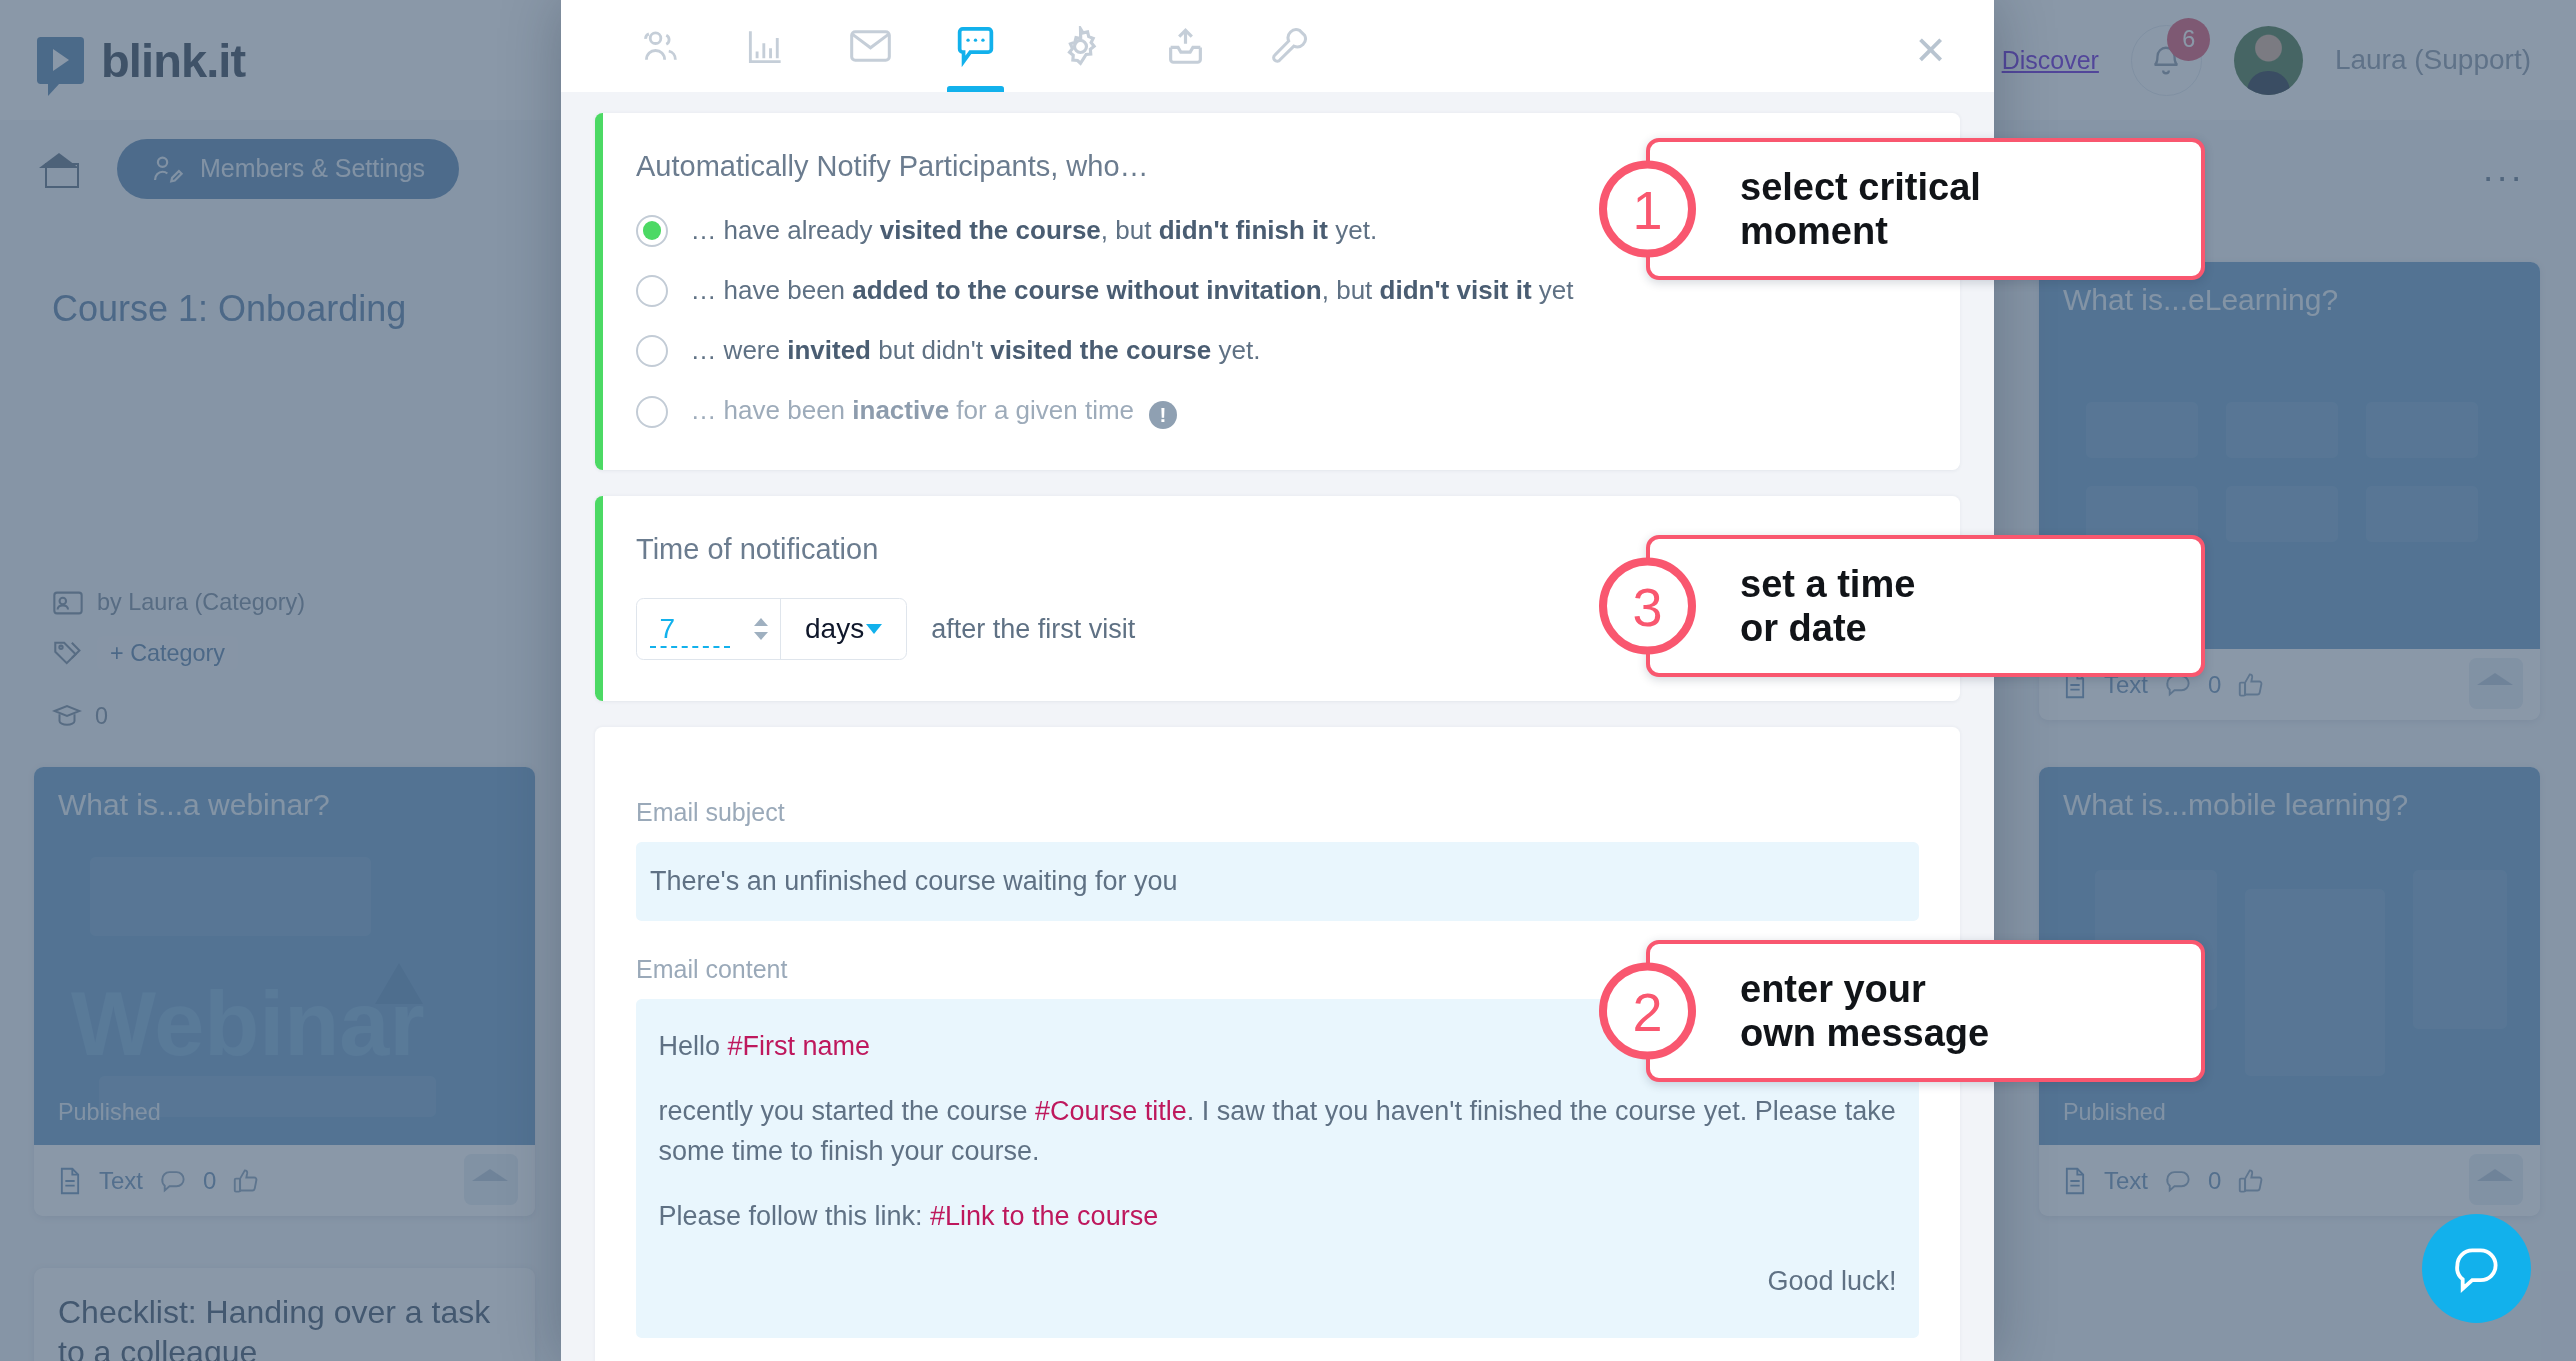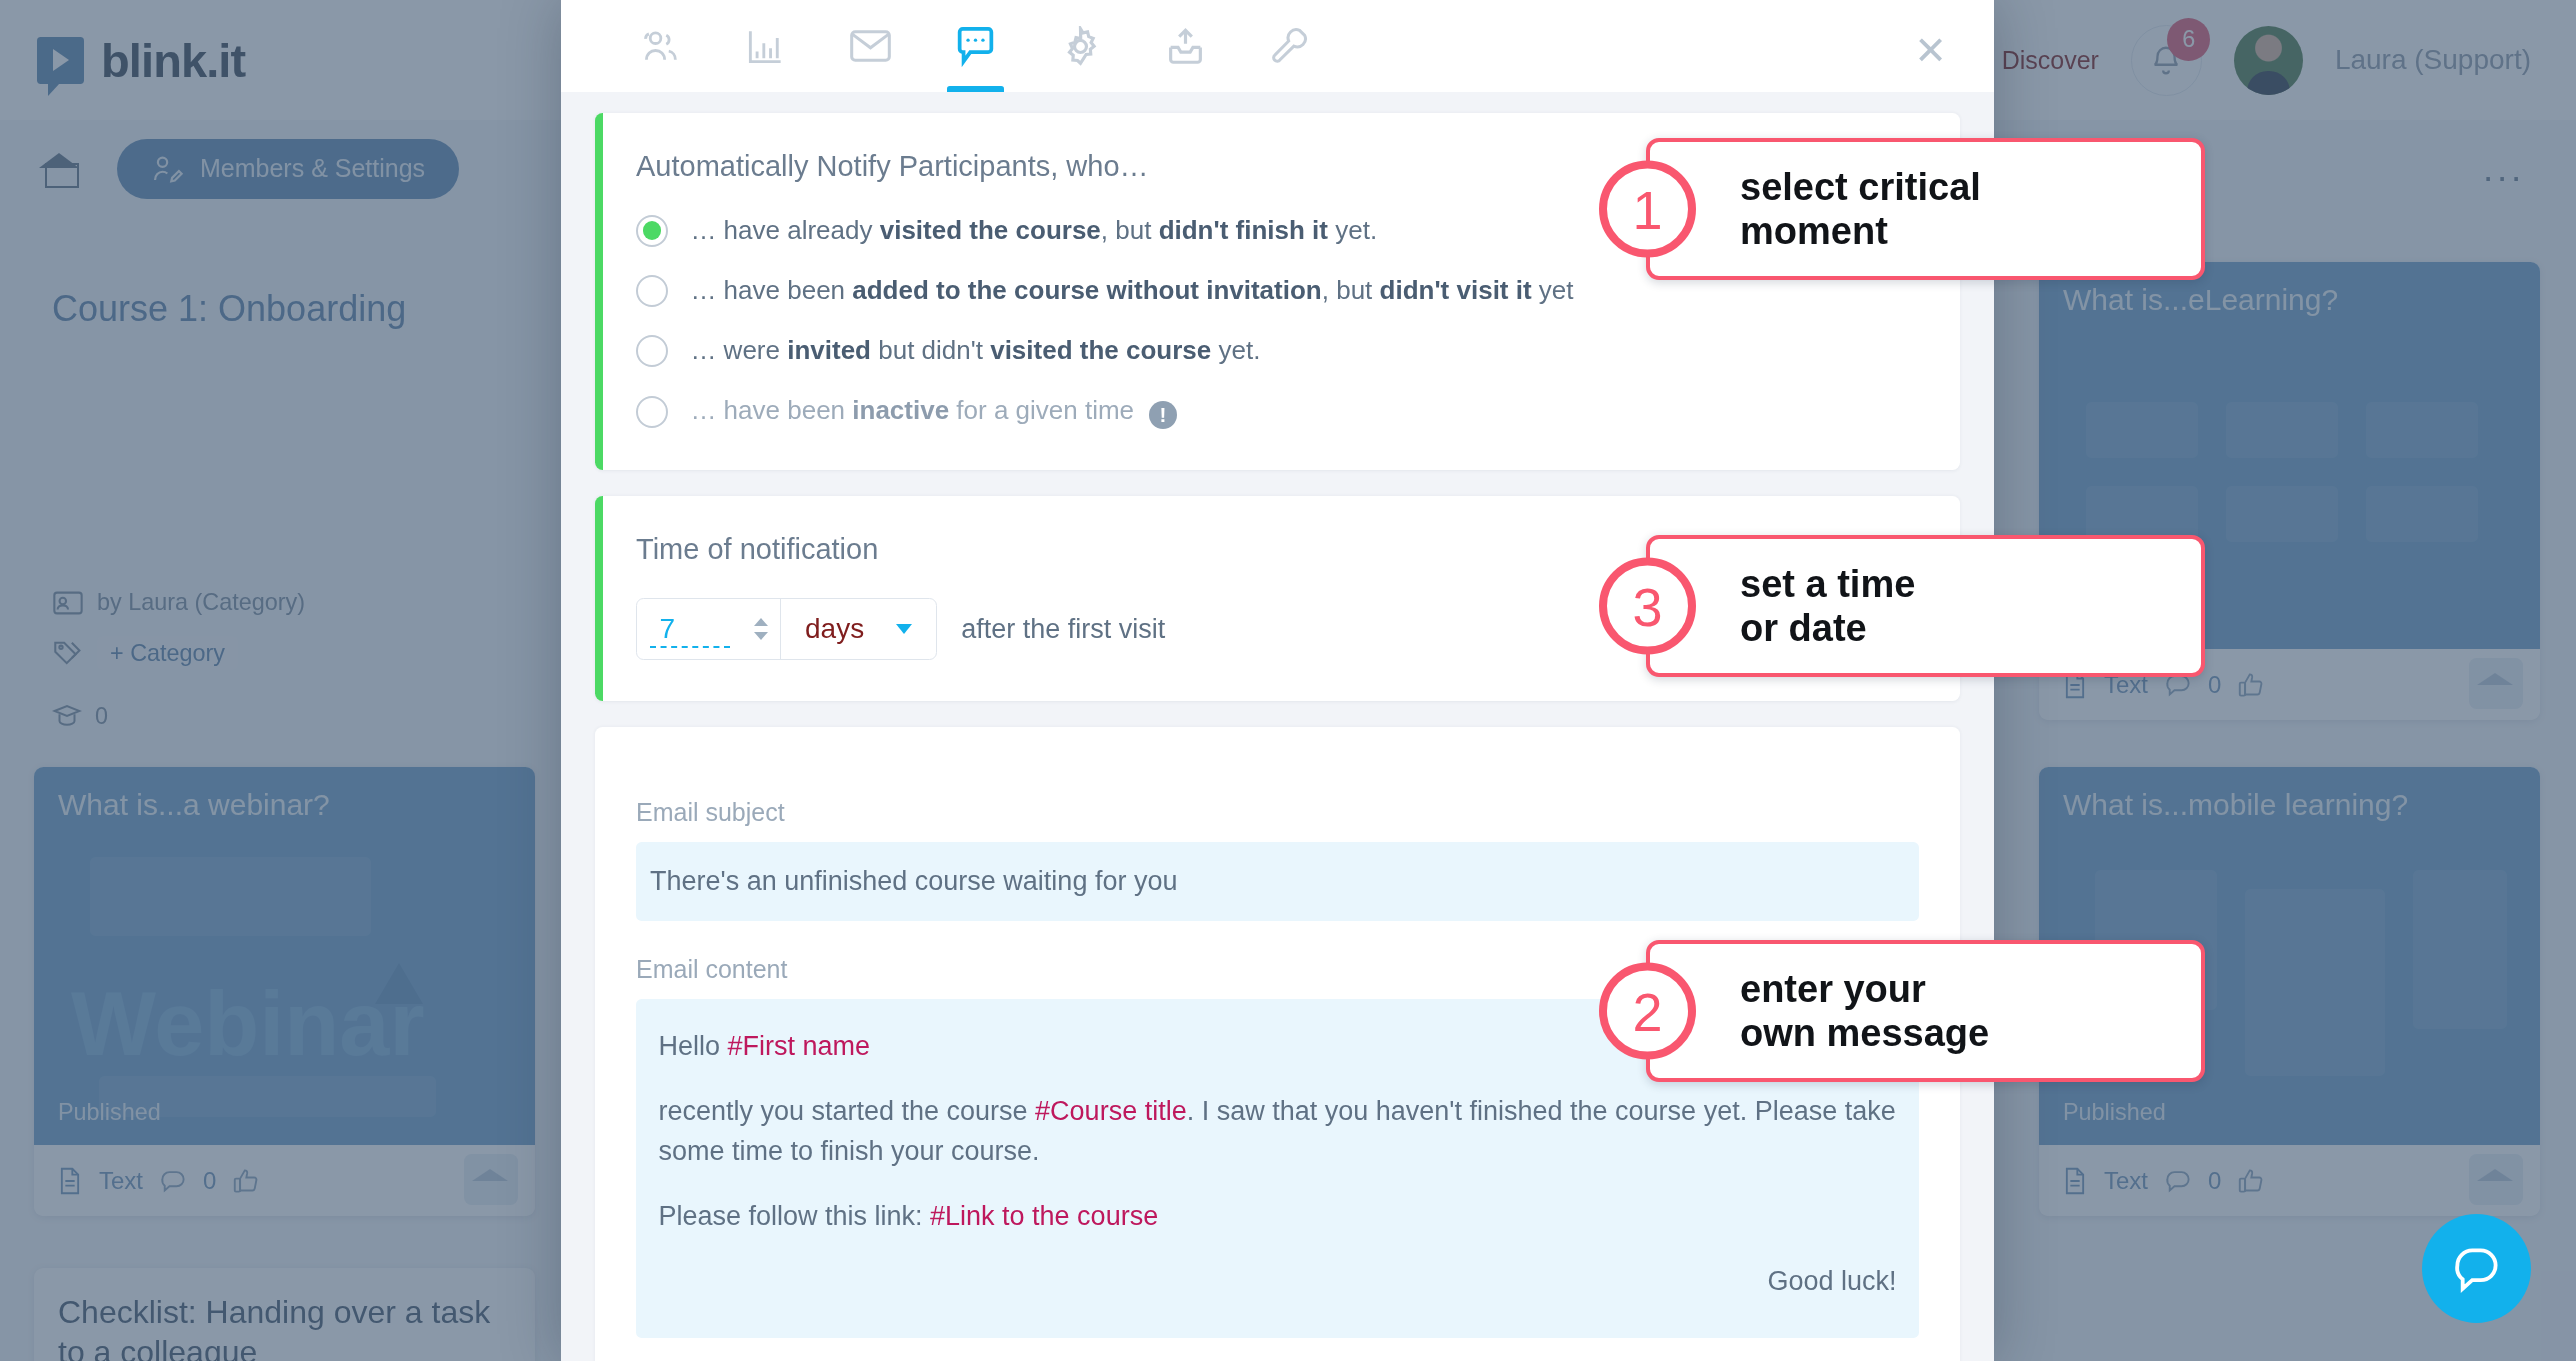--- a/index.html
+++ b/index.html
@@ -32,21 +32,21 @@
   }
   .logo-mark .tri {
     position: absolute; left: 16px; top: 12px;
     border-left: 16px solid #ffffff;
     border-top: 11.2px solid transparent;
     border-bottom: 11.2px solid transparent;
   }
   .logo-text { font-size: 47px; font-weight: bold; color: #3c4858; letter-spacing: -0.9px; }
 
   .hdr-right { margin-left: auto; display: flex; align-items: center; gap: 32px; margin-right: 45px; }
-  .hdr-discover { display: flex; align-items: center; gap: 26px; color: #7f1d1d; font-size: 25px; }
+  .hdr-discover { display: flex; align-items: center; gap: 26px; color: #6d28d9; font-size: 25px; text-decoration: underline; }
   .bell-wrap { position: relative; width: 71px; height: 71px; border-radius: 50%;
                border: 1.9px solid #e4e9ef; display: flex; align-items: center; justify-content: center; }
   .bell-badge {
     position: absolute; right: -9.4px; top: -7.5px; width: 43px; height: 43px; border-radius: 50%;
     background: #e05a74; color: #fff; font-size: 23.4px; display: flex; align-items: center; justify-content: center;
   }
   .avatar {
     width: 69px; height: 69px; border-radius: 50%;
     background: radial-gradient(circle at 50% 32%, #d8b49b 0 22%, #4c7a4c 24% 100%);
     position: relative; overflow: hidden;
@@ -204,22 +204,22 @@
     position: absolute; left: 13px; right: 17px; bottom: 11.2px; border-bottom: 2.8px dashed #12b1ec;
   }
   .spin {
     width: 34px; display:flex; flex-direction: column; align-items:center; justify-content:center; gap:5.6px;
     border-right: 1.9px solid #dfe5ec; padding-right: 5.6px;
   }
   .chev { width: 0; height: 0; }
   .chev.up { border-left:7.5px solid transparent; border-right:7.5px solid transparent; border-bottom:8.4px solid #9fb0c0; }
   .chev.dn { border-left:7.5px solid transparent; border-right:7.5px solid transparent; border-top:8.4px solid #9fb0c0; }
   .sel-cell {
-    display: flex; align-items: center; gap: 32px; padding: 0 24px;
-    font-size: 28px; color: #7f1d1d;
+    display: flex; align-items: center; gap: 2px; padding: 0 24px;
+    font-size: 28px; color: #0f172a;
   }
   .sel-chev { border-left:8.4px solid transparent; border-right:8.4px solid transparent; border-top:10.3px solid #12b1ec; }
   .after-text { font-size: 27px; color: #5f7184; }
 
   .field-label { font-size: 25px; color: #9aa9b9; margin: 34px 0 15px 0; }
   .field-box {
     background: #e9f6fd; border-radius: 5.6px; padding: 24px 14px;
     font-size: 27px; color: #5f7184;
   }
   .field-box.body { padding: 28px 22.4px 37px 22.4px; line-height: 1.45; }

